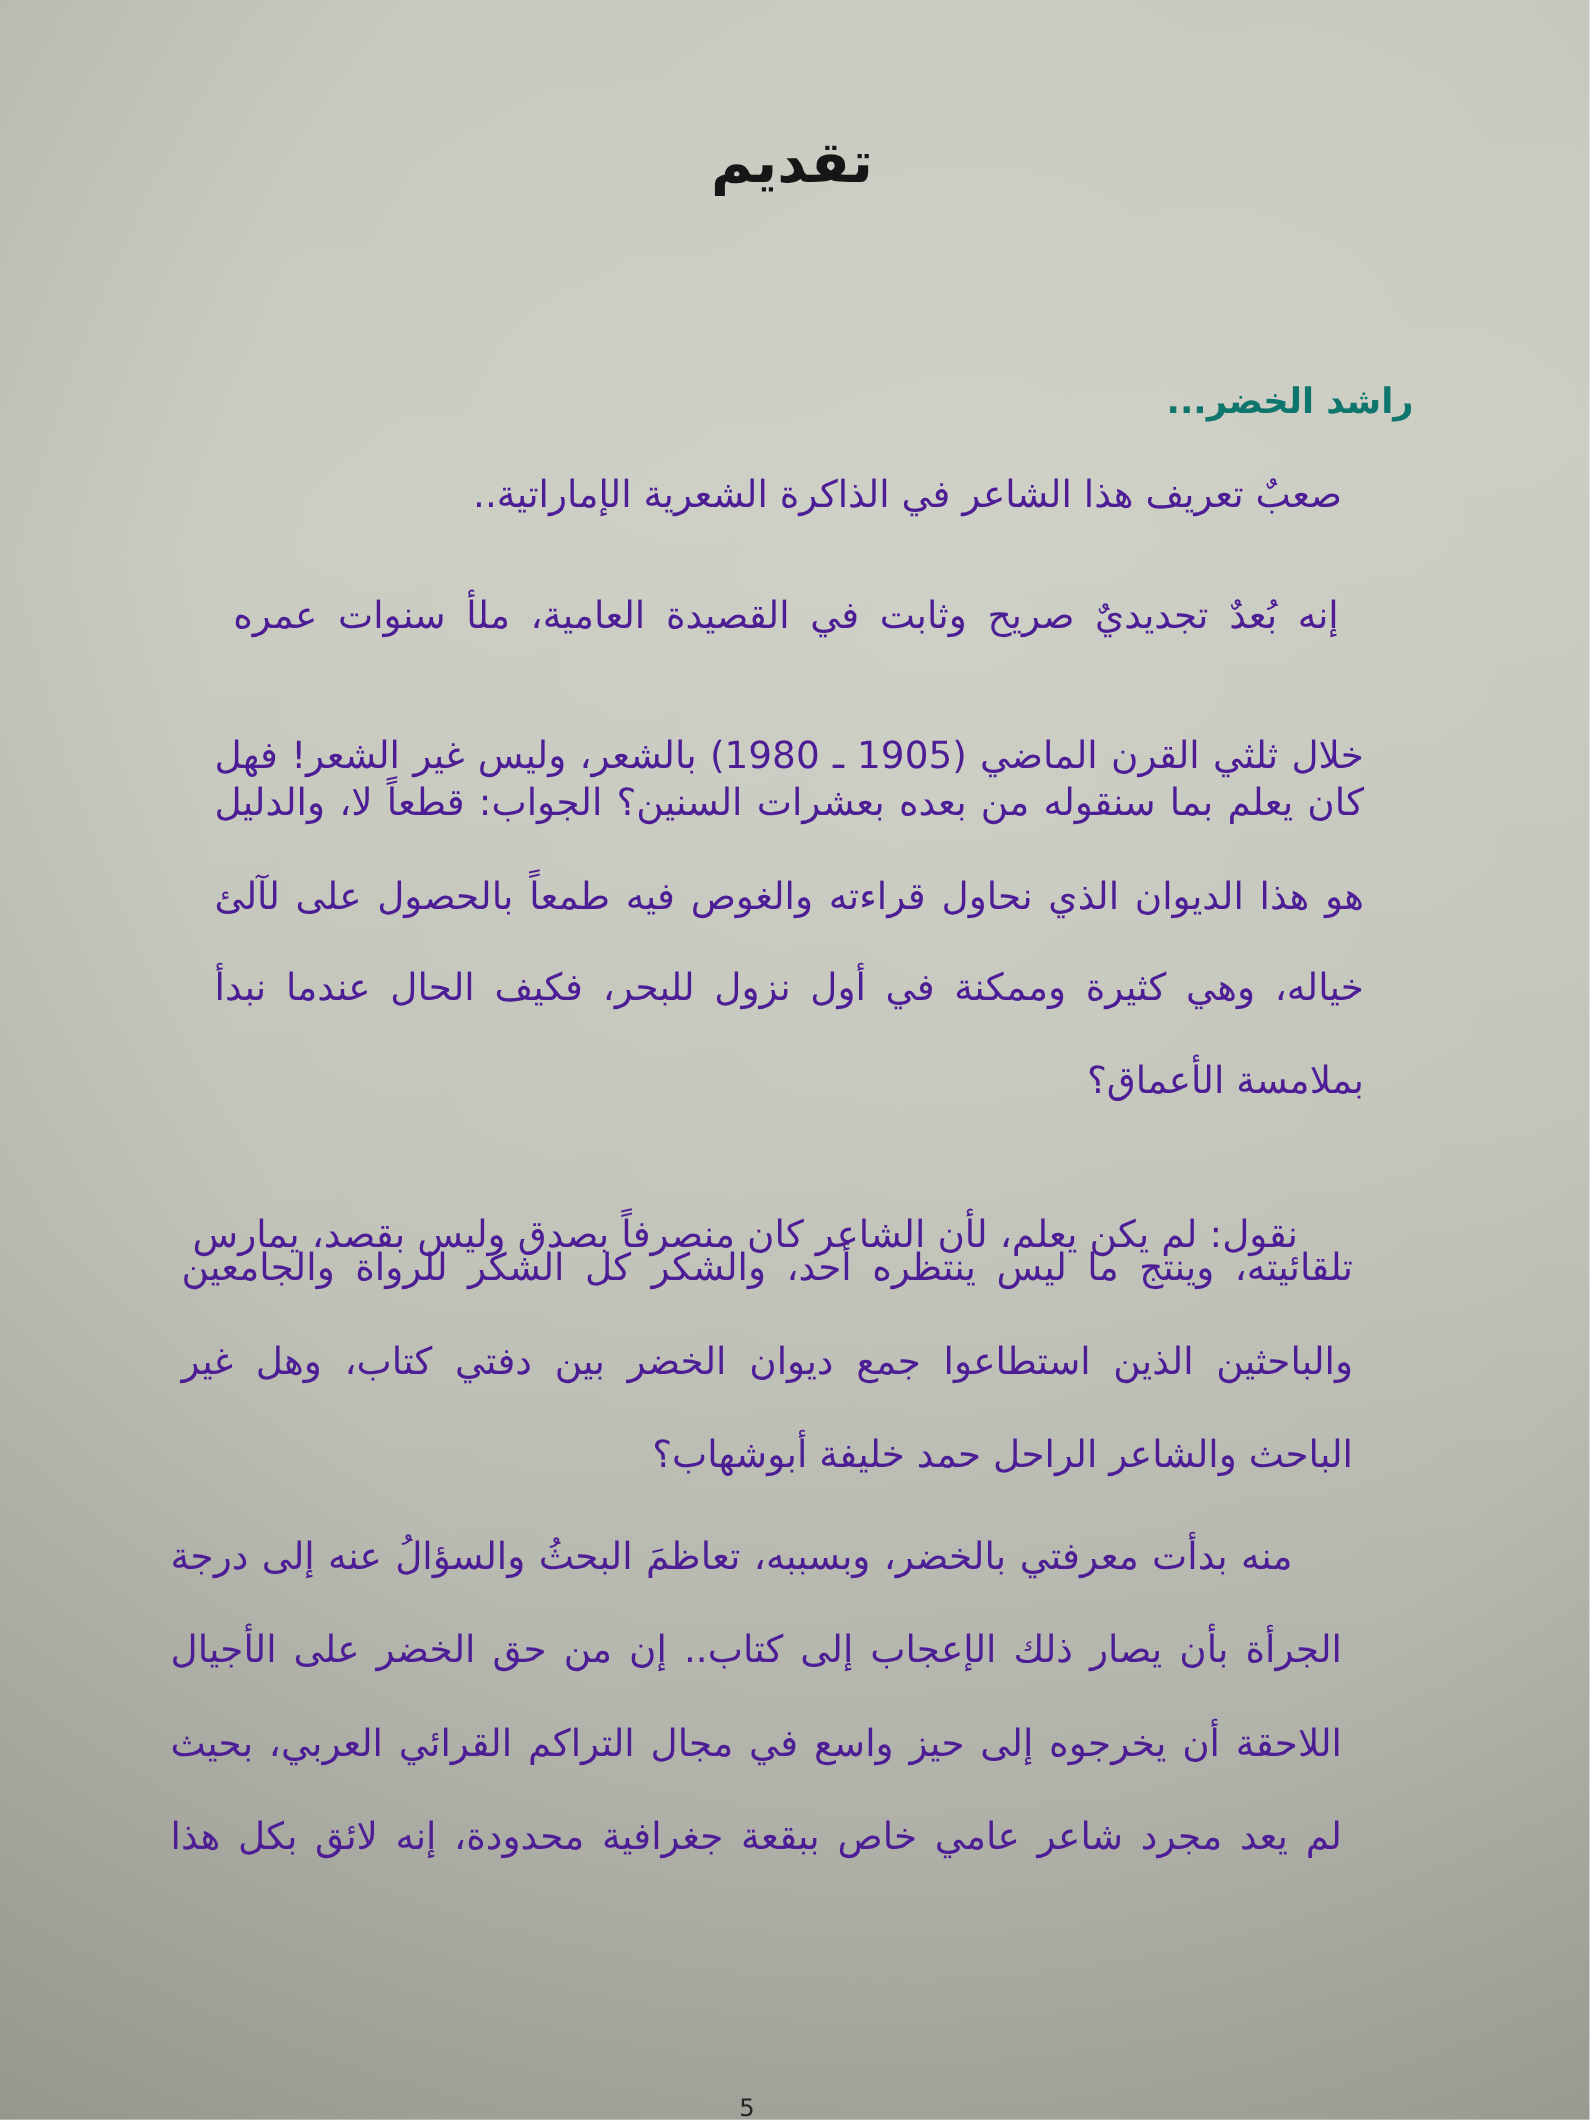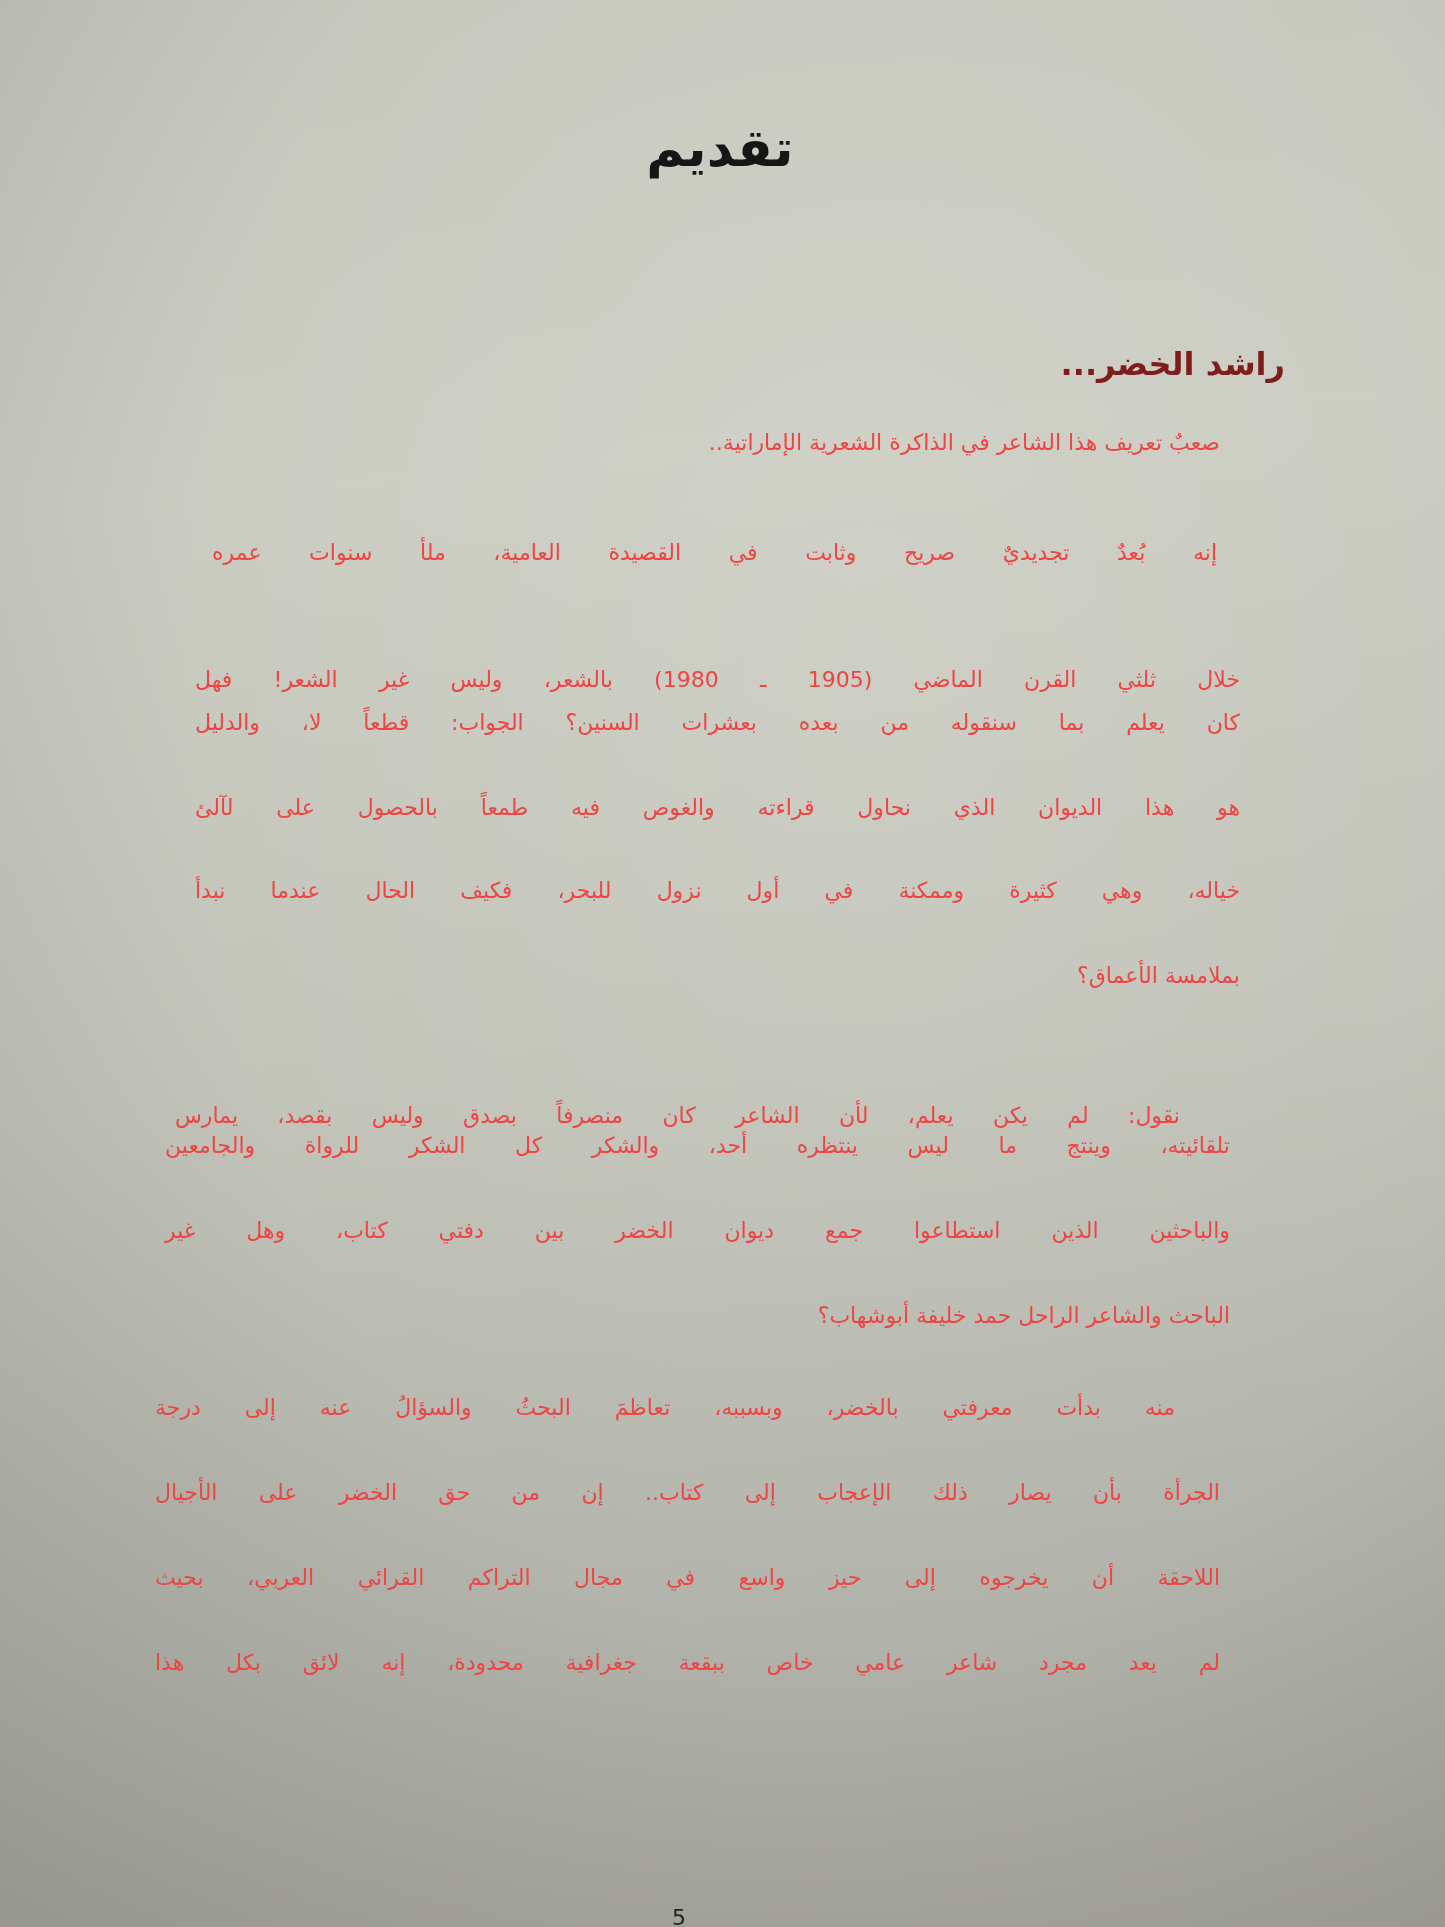--- a/index.html
+++ b/index.html
@@ -47,28 +47,28 @@
       font-size: 52px;
       font-weight: bold;
       color: #171616;
     }
     .section-heading {
       position: absolute;
       top: 345px;
       right: 160px;
       font-size: 32px;
       font-weight: bold;
-      color: #7f1d1d;
+      color: #0f766e;
     }
     .line {
       position: absolute;
       right: 205px;
-      font-size: 22px;
+      font-size: 34px;
       white-space: nowrap;
-      color: #ef4444;
+      color: #4c1d95;
       letter-spacing: 0.2px;
     }
     .line.full {
       text-align: justify;
       text-align-last: justify;
     }
     .page-number {
       position: absolute;
       top: 1905px;
       left: 672px;

